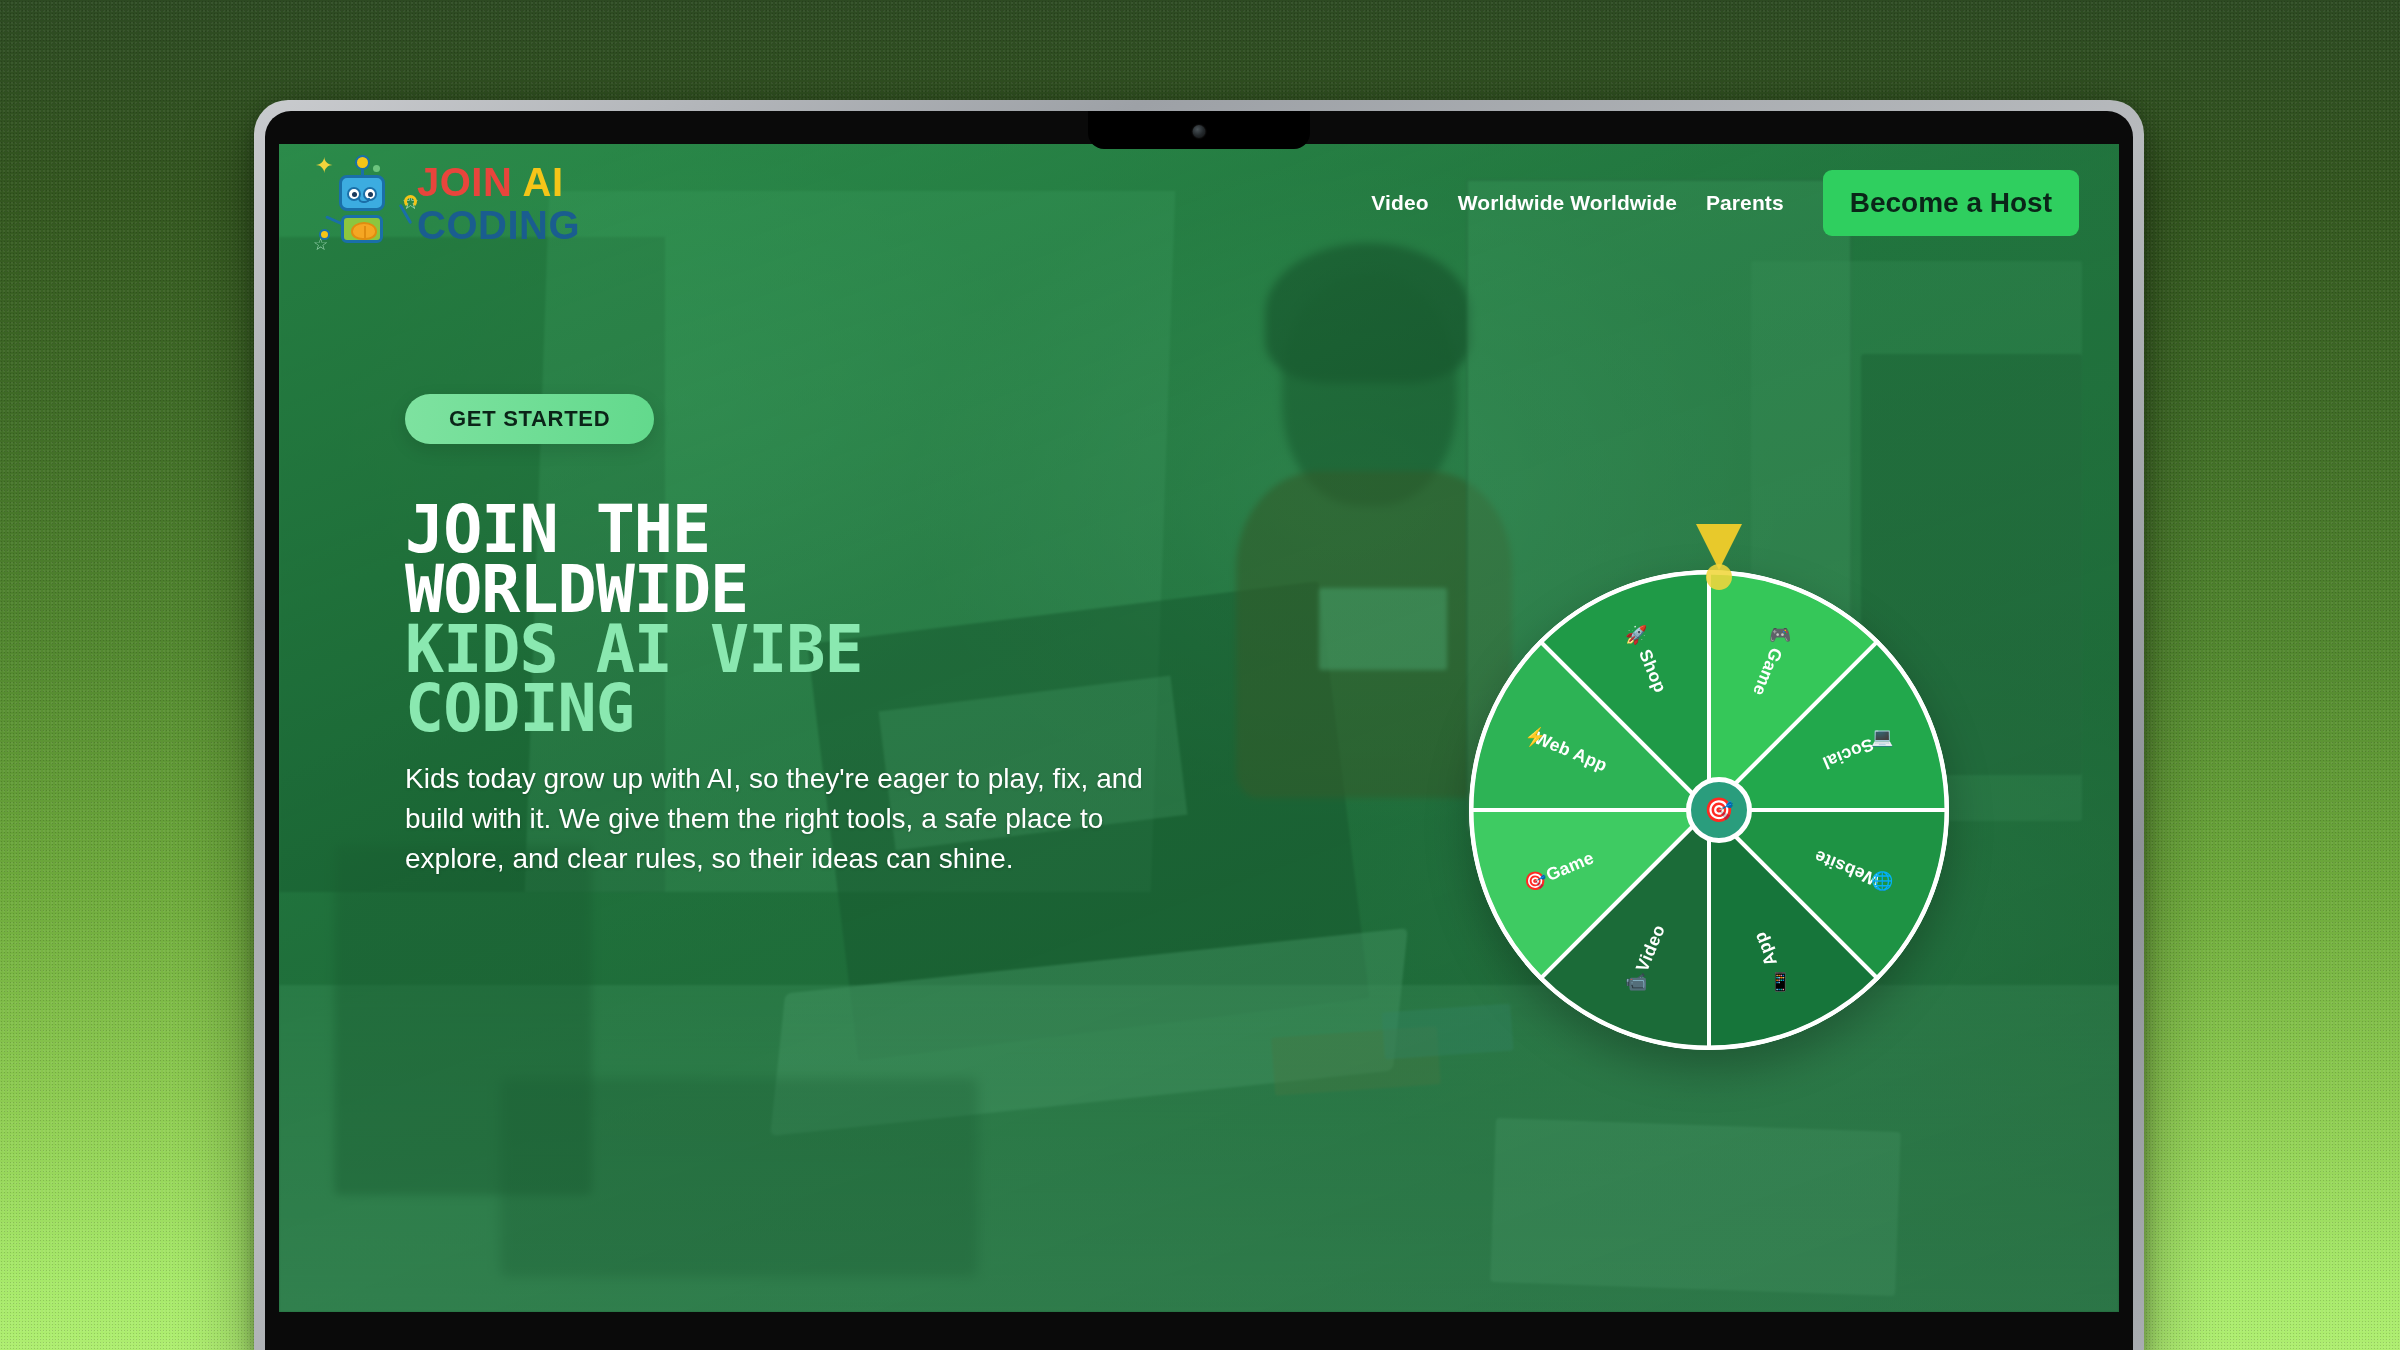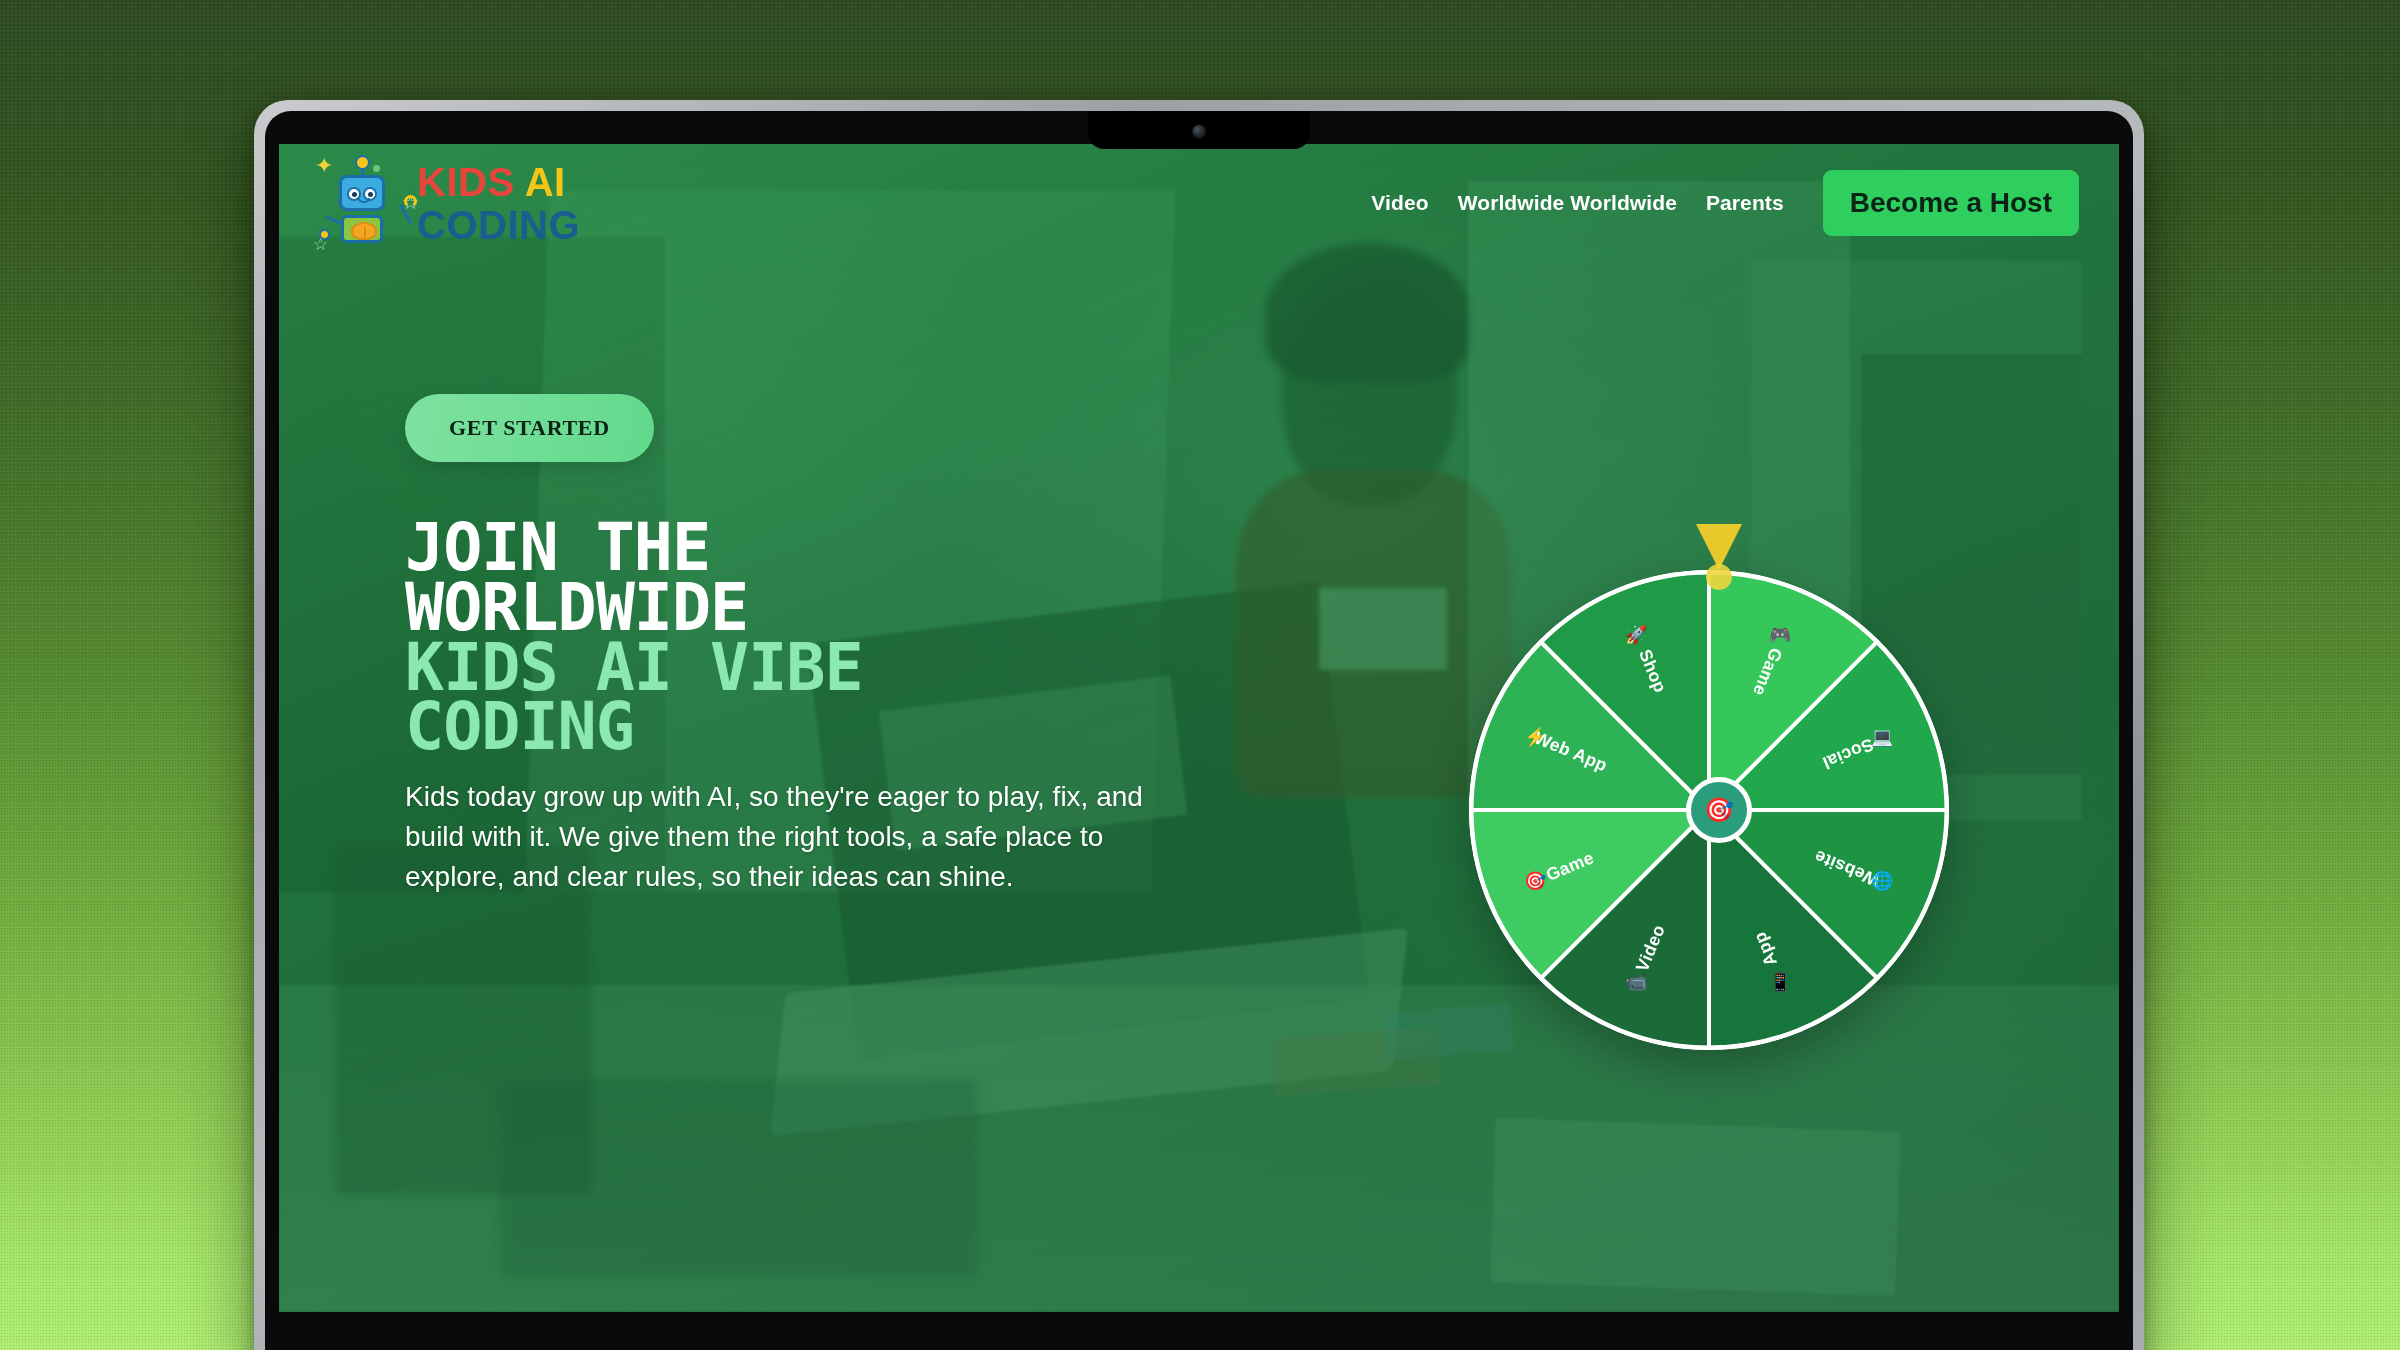--- a/index.html
+++ b/index.html
@@ -140,22 +140,22 @@
     background:#2fcf5f; color:#0a2518; font-size:28px; font-weight:700;
     border:none; border-radius:9px; padding:17px 27px; margin-left:10px;
     cursor:pointer; white-space:nowrap; font-family:"Liberation Sans",sans-serif;
   }
 
   
   #hero{ position:absolute; left:126px; top:250px; width:800px; }
   #getStarted{
     background:linear-gradient(100deg,#7ee2a0 0%,#62d98c 100%);
     color:#0b2418; font-size:22px; font-weight:700; letter-spacing:.7px;
-    border:none; border-radius:40px; padding:21px 44px; cursor:pointer;
-    font-family:Liberation Serif, serif;
+    border:none; border-radius:40px; padding:12px 44px; cursor:pointer;
+    font-family:Liberation Sans, sans-serif;
     box-shadow:0 6px 18px rgba(0,0,0,.12);
   }
   #headline{
     margin-top:56px;
     font-family:"DejaVu Sans Mono","Liberation Mono",monospace;
     font-size:65px; font-weight:700; line-height:.92;
     letter-spacing:-1px; color:#ffffff; text-transform:uppercase;
   }
   #headline .accent{ color:#8ae8b0; }
   #headline div{ white-space:pre; }
@@ -260,21 +260,21 @@
                 <div class="armR"></div>
                   <div class="handR"></div>
                 <div class="rBody">
                   <div class="brain">
                       <div class="brainL"></div>
                     </div>
                 </div>
               </div>
               <div id="wordmark">
                 <div id="line1">
-                  <span class="k">KIDS </span><span class="ai">AI</span>
+                  <span class="k">JOIN </span><span class="ai">AI</span>
                 </div>
                 <div id="line2">CODING</div>
               </div>
             </div>
 
             <nav id="nav">
               <a class="navlink">Video</a>
               <a class="navlink">Worldwide Worldwide</a>
               <a class="navlink">Parents</a>
               <button id="hostBtn">Become a Host</button>

